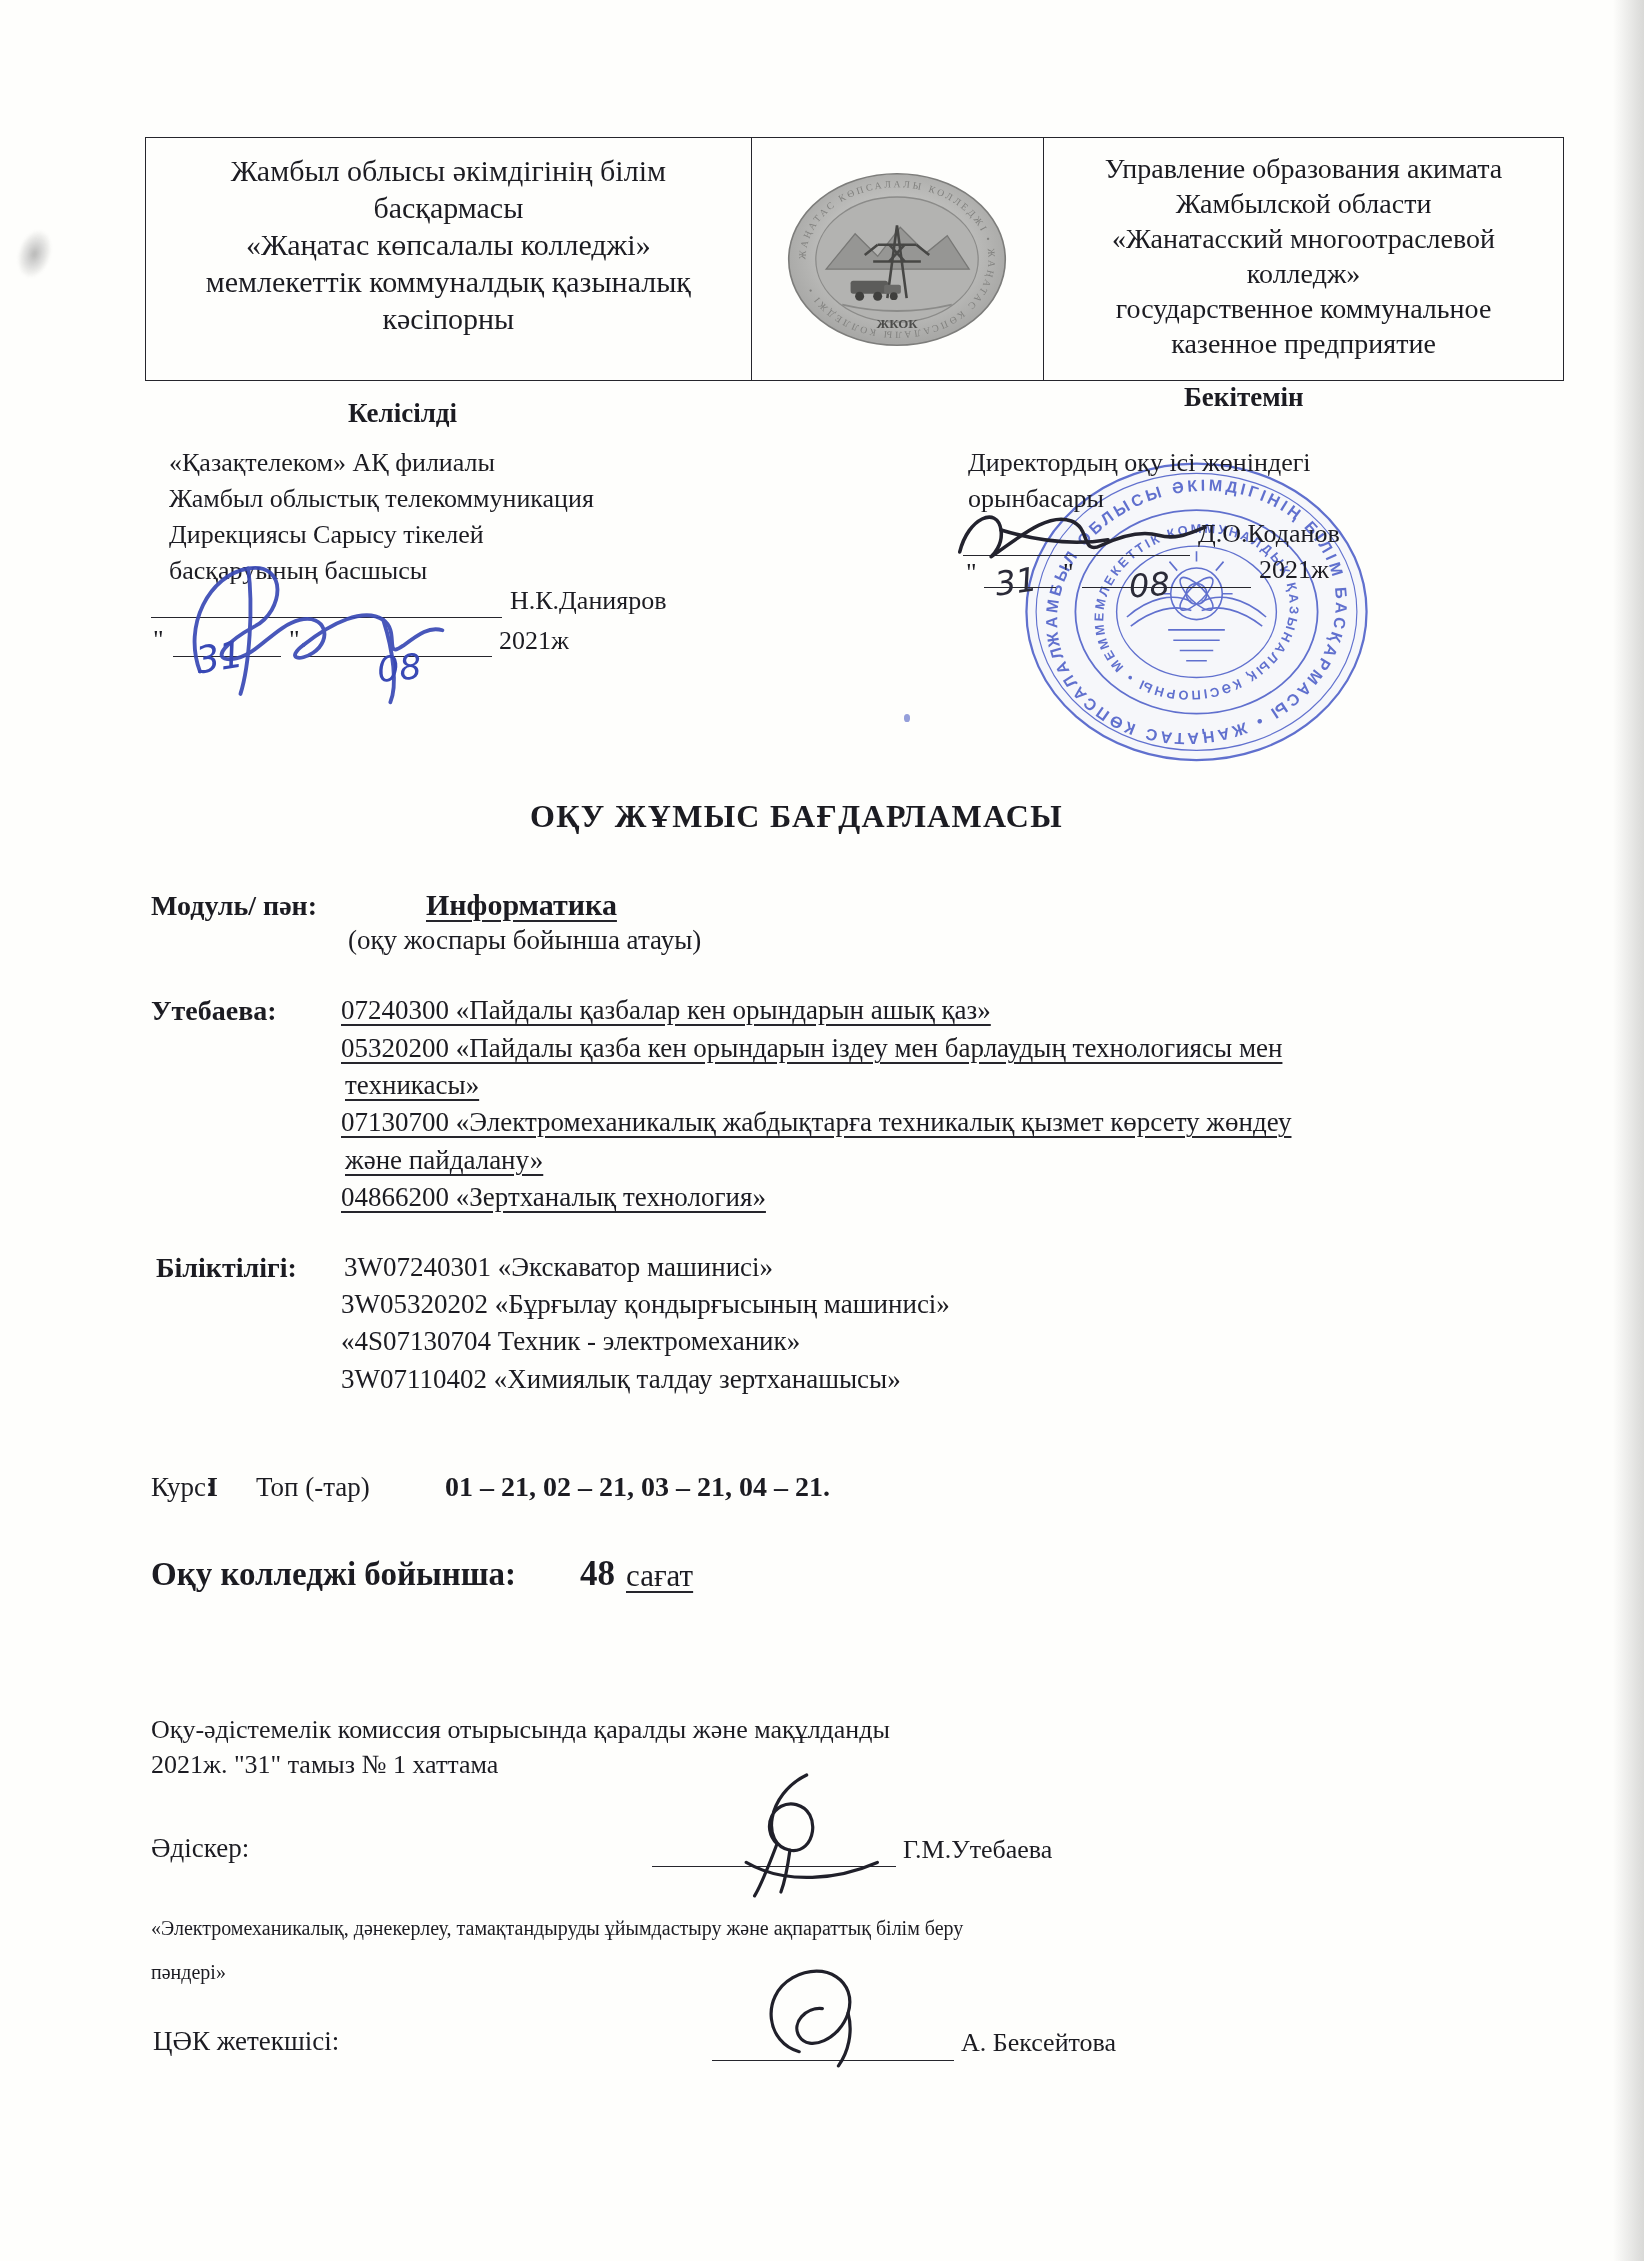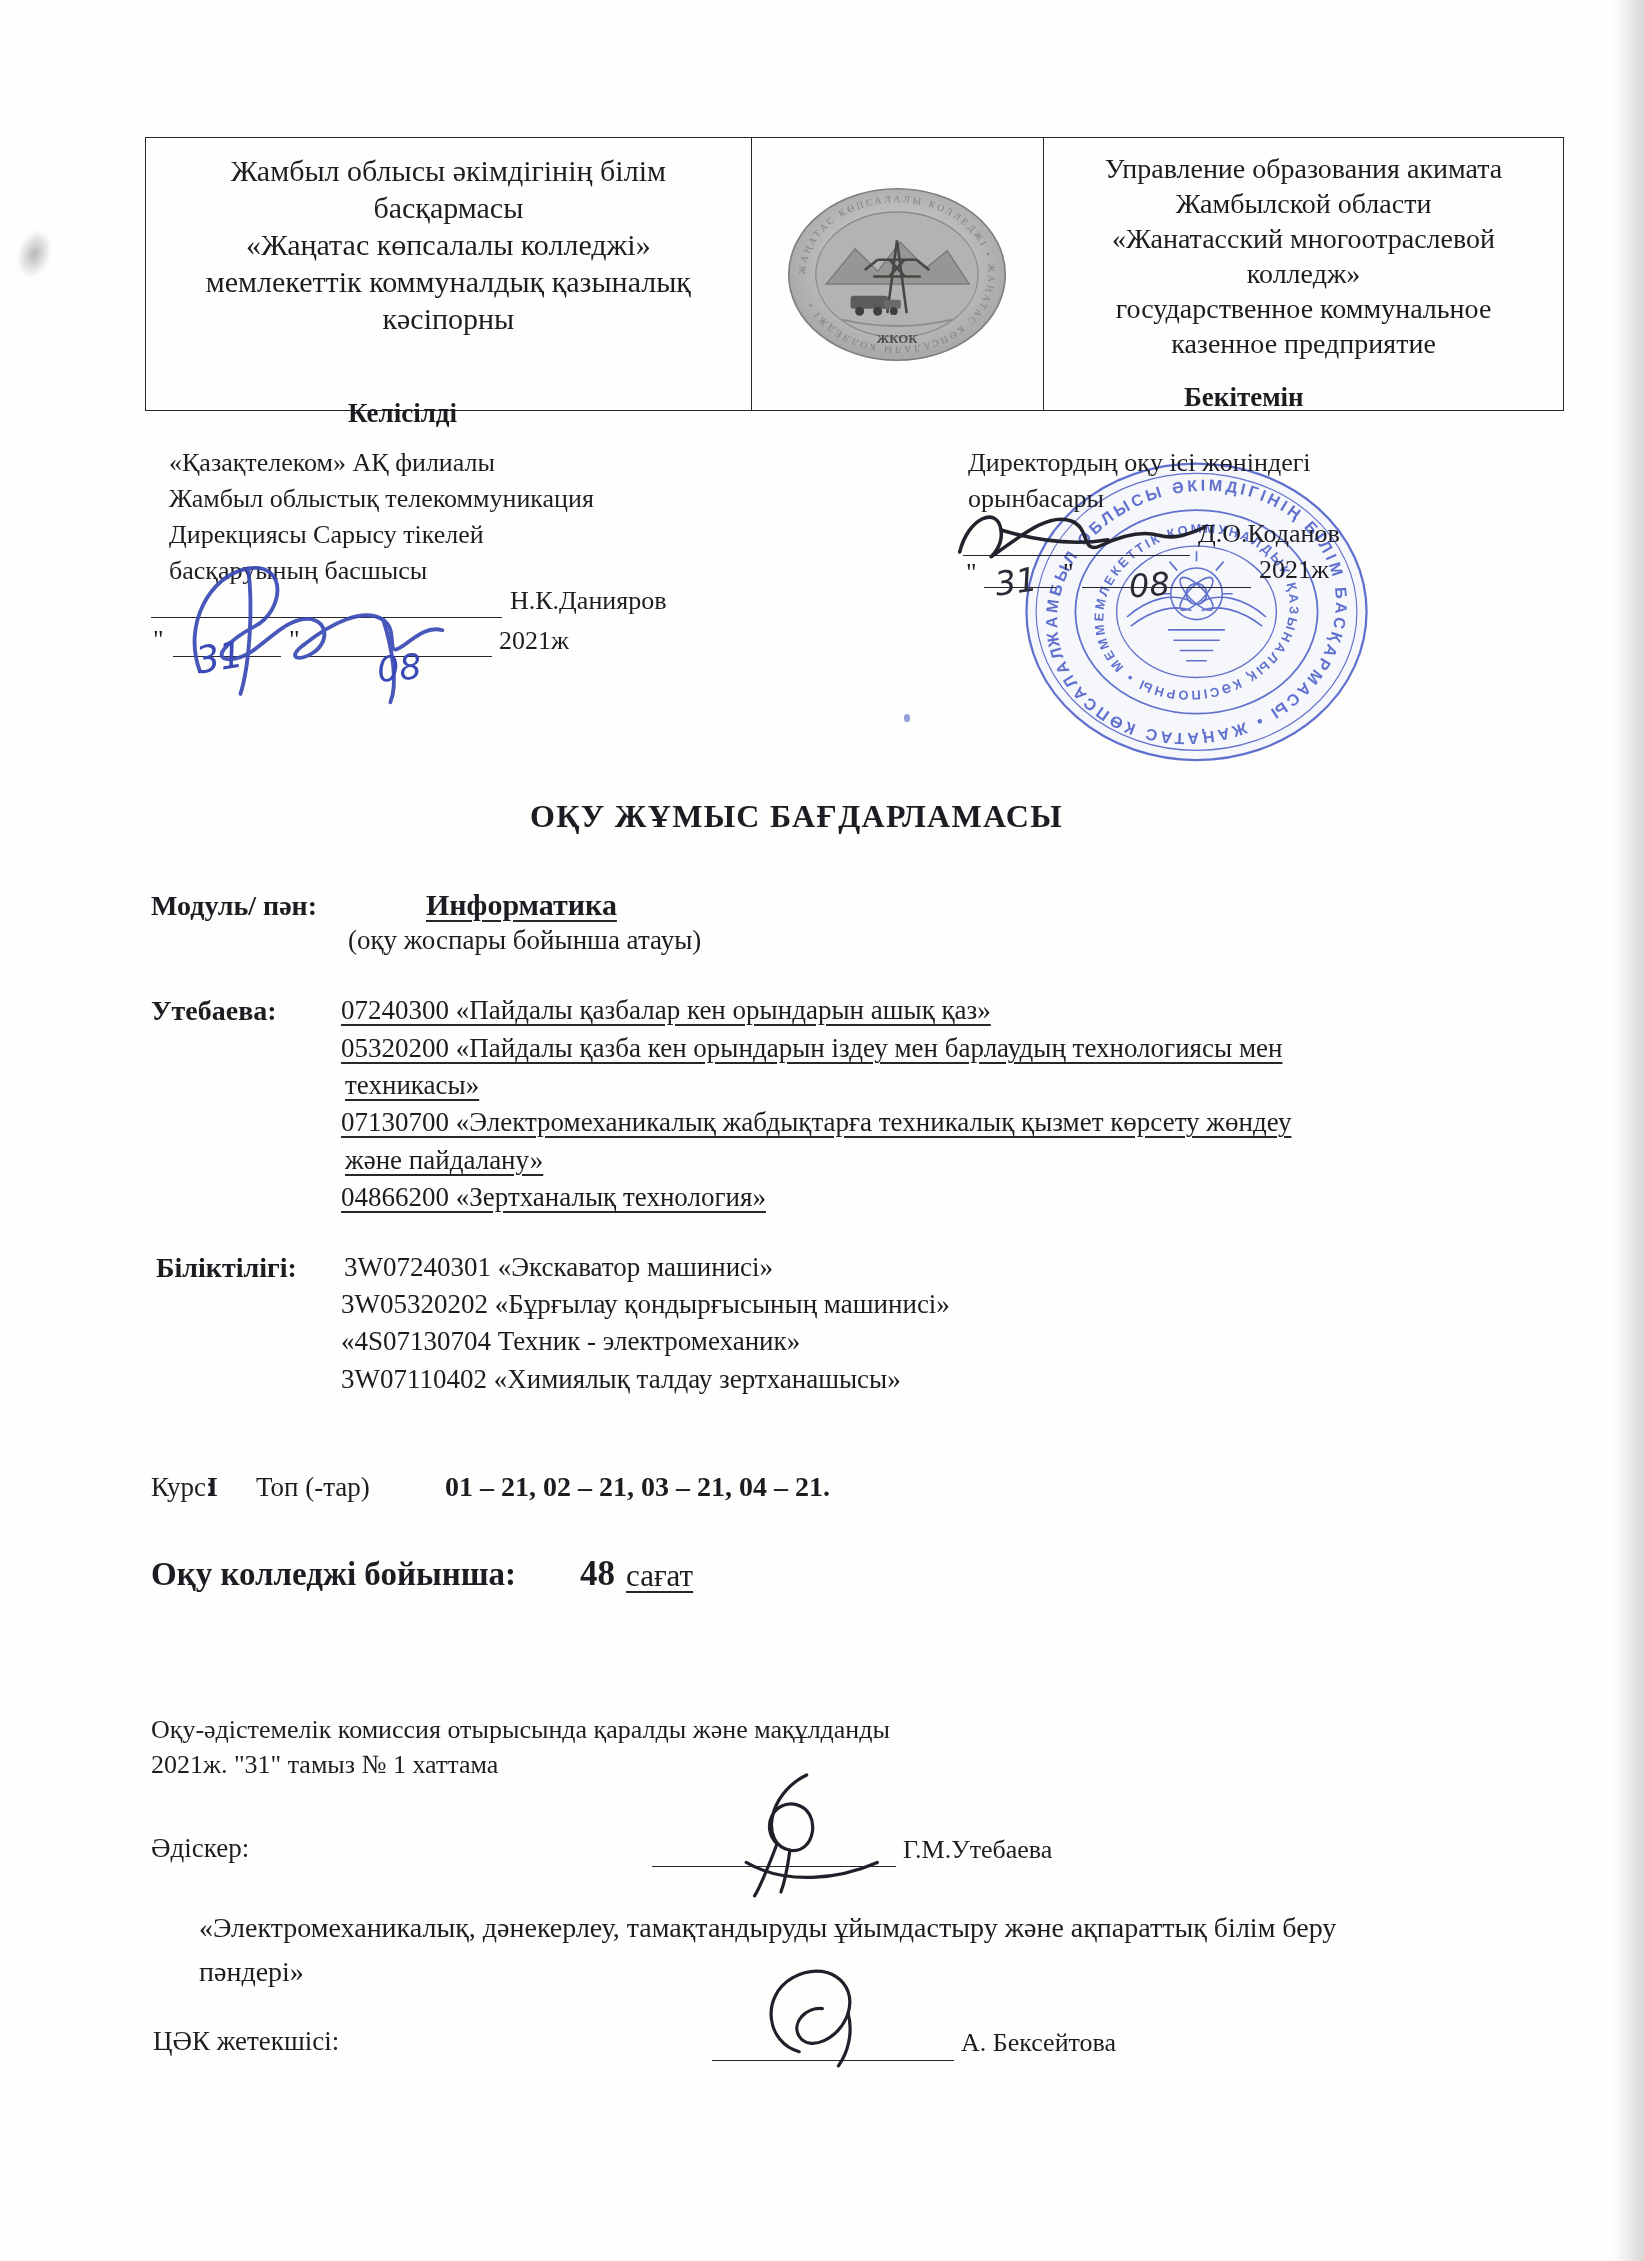--- a/index.html
+++ b/index.html
@@ -11,21 +11,21 @@
   }
   .abs{position:absolute;}
   .b{font-weight:bold;}
   .ml{white-space:pre-line;}
   .ctr{text-align:center;}
   .nowrap{white-space:nowrap;}
   .uline{text-decoration:underline; text-decoration-thickness:1.9px; text-underline-offset:4.5px; text-decoration-color:#26262c;}
   .blank{display:inline-block; border-bottom:1.9px solid #26262c;}
   
   .htable{
-    left:145px; top:137px; width:1419px; height:274px;
+    left:145px; top:137px; width:1419px; height:244px;
     border:1.9px solid #26262c; display:flex; box-sizing:border-box;
   }
   .hcell{box-sizing:border-box; display:flex; align-items:flex-start; justify-content:center;}
   .hcell-inner{width:100%; text-align:center;}
   .c1{width:606px; padding-top:14px; font-size:30px; line-height:37px;}
   .c2{width:294px; border-left:1.9px solid #26262c; border-right:1.9px solid #26262c; align-items:center;}
   .c3{width:520px; padding-top:13px; font-size:28px; line-height:35px;}
   .hand{font-family:"DejaVu Sans",sans-serif; font-style:italic;}
   .blue-ink{color:#3949b5;}
   .black-ink{color:#2b2b38;}
@@ -222,21 +222,21 @@
   <div class="abs nowrap" style="left:903px; top:1835px; font-size:26px;">Г.М.Утебаева</div>
   <svg class="abs" style="left:670px; top:1766px;" width="245" height="135" viewBox="0 0 380 210">
     <g stroke="#20202a" stroke-width="5" fill="none" stroke-linecap="round">
       <path d="M 212,14 C 150,44 140,122 186,131 C 226,138 236,70 196,60 C 160,52 140,96 166,121"></path>
       <path d="M 166,121 C 152,158 142,184 131,202"></path>
       <path d="M 186,131 C 182,160 178,180 172,196"></path>
       <path d="M 118,150 C 180,186 262,176 322,150"></path>
     </g>
   </svg>
 
-  <div class="abs ml" style="left:151px; top:1906px; width:1430px; font-size:28px; line-height:44px;margin-left:48px;">«Электромеханикалық, дәнекерлеу, тамақтандыруды ұйымдастыру және ақпараттық білім беру
+  <div class="abs ml" style="left:151px; top:1906px; width:1430px; font-size:20px; line-height:44px;">«Электромеханикалық, дәнекерлеу, тамақтандыруды ұйымдастыру және ақпараттық білім беру
 пәндері»</div>
 
   <div class="abs nowrap" style="left:153px; top:2026px; font-size:27px;">ЦӘК жетекшісі:</div>
   <span class="abs blank" style="left:712px; top:2027px; width:242px; height:33px;"></span>
   <div class="abs nowrap" style="left:961px; top:2028px; font-size:26px;">А. Бексейтова</div>
   <svg class="abs" style="left:738px; top:1952px;" width="161" height="119" viewBox="0 0 250 185">
     <g stroke="#20202a" stroke-width="5" fill="none" stroke-linecap="round">
       <path d="M 95,155 C 45,142 33,70 85,40 C 136,12 186,46 171,95 C 158,136 110,156 95,131 C 82,110 106,85 131,88"></path>
       <path d="M 171,95 C 179,125 171,156 156,177"></path>
     </g>

